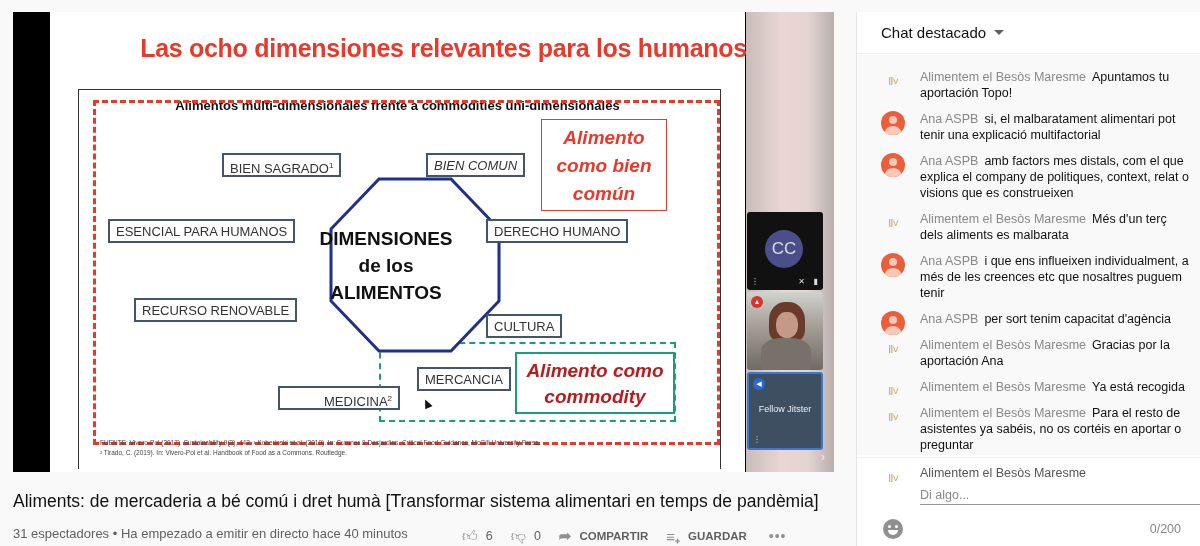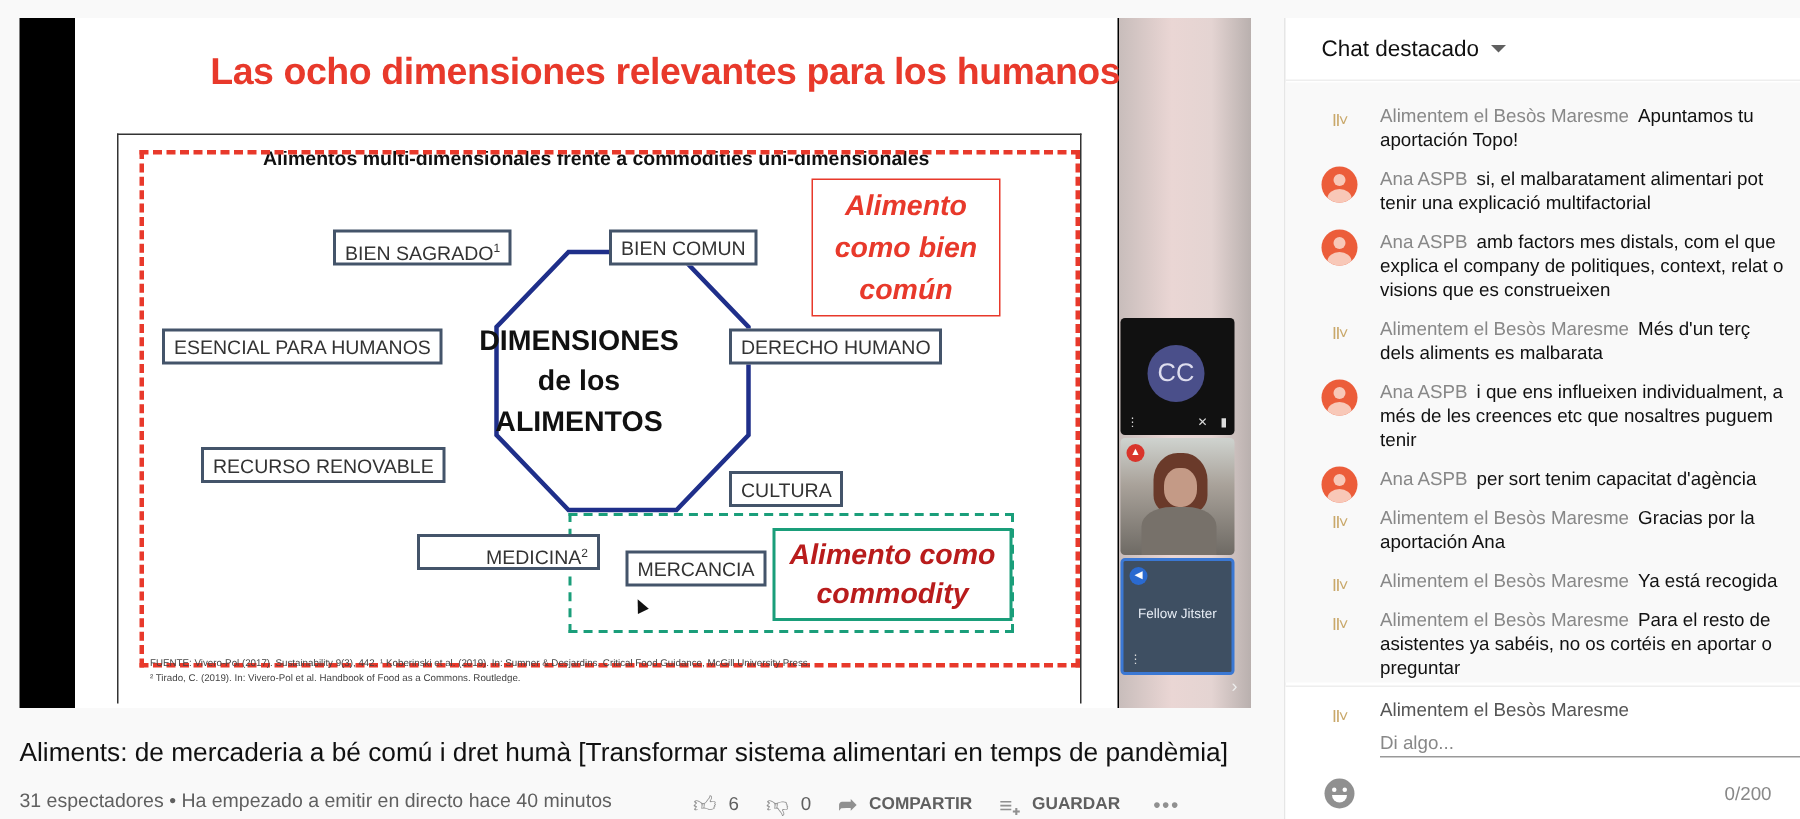--- a/index.html
+++ b/index.html
@@ -11,21 +11,21 @@
   .slide { position: absolute; left: 37px; top: 0; width: 695px; height: 460px; background: #fff; }
   .slide-title { position: absolute; left: 0; width: 100%; top: 22px; text-align: center; color: #e8392b; font-size: 25px; font-weight: bold; letter-spacing: -0.3px; margin-left: 46px; }
   .slide-subtitle { position: absolute; left: 0; width: 100%; top: 54px; text-align: center; color: #111; font-size: 13px; font-weight: bold; margin-top: 32px; }
   .slide-frame { position: absolute; left: 28px; top: 77px; width: 643px; height: 380px; border: 1.5px solid #333; border-bottom: none; }
   .red-dash { position: absolute; left: 43px; top: 88px; width: 627px; height: 345px; border: 3px dashed #e8392b; }
   .green-dash { position: absolute; left: 329px; top: 330px; width: 297px; height: 80px; border: 2px dashed #1a9e7a; }
   .dim-box { position: absolute; border: 2px solid #44546a; background: #fff; color: #333; font-size: 13px; padding: 0 6px; height: 24px; line-height: 21px; white-space: nowrap; }
   .dim-box sup { font-size: 8px; }
   .callout-red { position: absolute; left: 491px; top: 107px; width: 126px; height: 92px; border: 1.5px solid #e8392b; color: #e8392b; font-style: italic; font-weight: bold; font-size: 19px; text-align: center; line-height: 28px; padding-top: 4px; }
   .callout-green { position: absolute; left: 465px; top: 340px; width: 160px; height: 62px; border: 2px solid #1a9e7a; color: #b91c1c; font-style: italic; font-weight: bold; font-size: 19px; text-align: center; line-height: 26px; padding-top: 4px; }
-  .octagon-wrap { position: absolute; left: 250px; top: 154px; width: 188px; height: 176px; padding-left: 29px; }
+  .octagon-wrap { position: absolute; left: 250px; top: 165px; width: 188px; height: 176px; padding-left: 29px; }
   .octagon-text { position: absolute; left: 0; top: 48px; width: 172px; text-align: center; font-weight: bold; color: #111; font-size: 19px; line-height: 27px; }
   .footnote { position: absolute; left: 50px; top: 426px; font-size: 6.5px; color: #444; line-height: 10px; }
   .cursor { position: absolute; left: 373px; top: 387px; width: 0; height: 0; border-left: 4px solid transparent; border-right: 4px solid transparent; border-bottom: 9px solid #111; transform: rotate(-25deg); }
 
   .jitsi-bg { position: absolute; left: 733px; top: 0; width: 88px; height: 460px; background: linear-gradient(90deg, #c8bdbb 0%, #ead6d4 40%, #e4d4d2 70%, #b9b0ae 100%); }
   .tile { position: absolute; left: 734px; width: 76px; border-radius: 3px; overflow: hidden; }
   .tile-cc { top: 200px; height: 78px; background: #111; padding-left: 27px; }
   .cc-avatar { position: absolute; left: 18px; top: 18px; width: 38px; height: 38px; border-radius: 50%; background: #4a4f8a; color: #dde; font-size: 17px; text-align: center; line-height: 38px; }
   .tile-cam { top: 280px; height: 78px; background: linear-gradient(180deg, #cfd3cf 0%, #a9a29a 40%, #6e6a64 100%); }
   .cam-person { position: absolute; left: 22px; top: 10px; width: 36px; height: 40px; border-radius: 45% 45% 30% 30%; background: #6a3a2a; }
@@ -91,26 +91,26 @@
           <polygon points="50,2 122,2 170,52 170,124 122,174 50,174 2,124 2,52" fill="#fff" stroke="#1f2f8a" stroke-width="3"></polygon>
         </svg>
         <div class="octagon-text">
           <div>DIMENSIONES</div>
           <div>de los</div>
           <div>ALIMENTOS</div>
         </div>
       </div>
 
       <div class="dim-box" style="left:172px;top:141px;"><span>BIEN SAGRADO</span><sup>1</sup></div>
-      <div class="dim-box" style="left:356px;top:141px;"><span>BIEN COMUN</span></div>
+      <div class="dim-box" style="left:376px;top:141px;font-style:italic;"><span>BIEN COMUN</span></div>
       <div class="dim-box" style="left:58px;top:207px;"><span>ESENCIAL PARA HUMANOS</span></div>
       <div class="dim-box" style="left:436px;top:207px;"><span>DERECHO HUMANO</span></div>
       <div class="dim-box" style="left:84px;top:286px;"><span>RECURSO RENOVABLE</span></div>
       <div class="dim-box" style="left:436px;top:302px;"><span>CULTURA</span></div>
-      <div class="dim-box" style="left:228px;top:344px;padding-left:44px;"><span>MEDICINA</span><sup>2</sup></div>
+      <div class="dim-box" style="left:228px;top:374px;padding-left:44px;"><span>MEDICINA</span><sup>2</sup></div>
       <div class="dim-box" style="left:367px;top:355px;"><span>MERCANCIA</span></div>
 
       <div class="callout-green">
         <div>Alimento como</div>
         <div>commodity</div>
       </div>
 
       <div class="cursor"></div>
 
       <div class="footnote">

